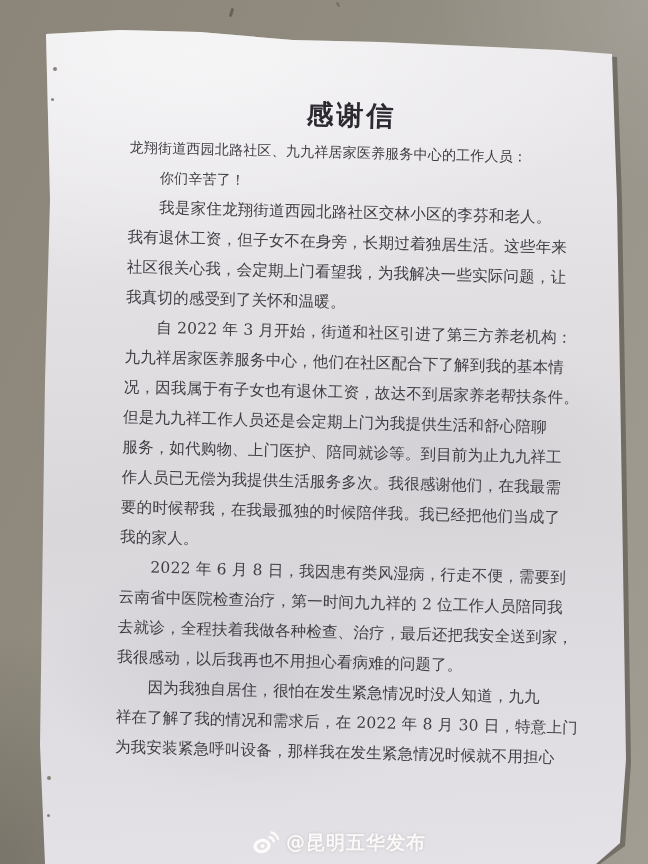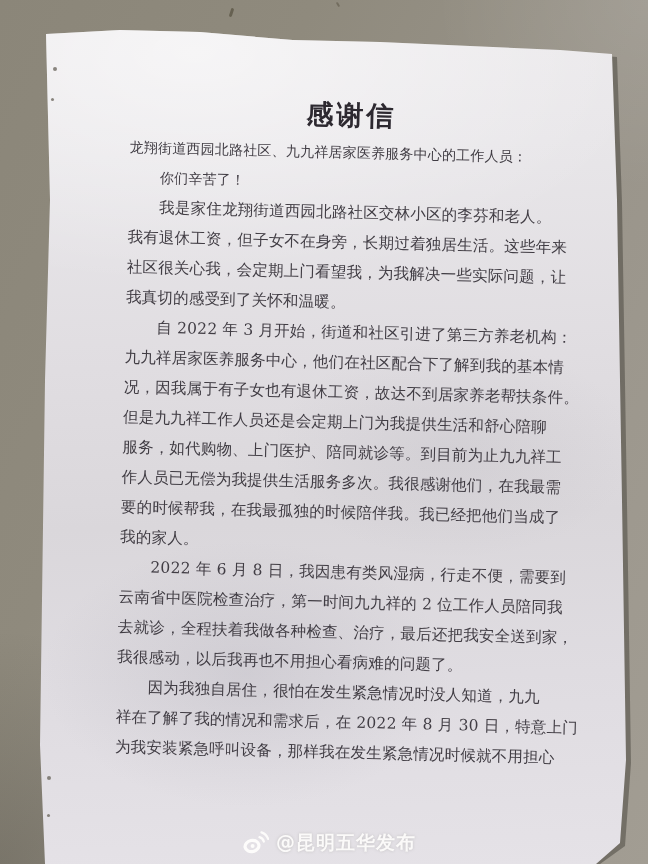--- a/index.html
+++ b/index.html
@@ -52,21 +52,21 @@
     font-size:27px;line-height:32px;font-weight:700;letter-spacing:3px;
     text-align:center;color:#2d2930;margin:0 0 6px -18px;
   }
   .line{
     font-size:15.5px;line-height:30px;letter-spacing:0.2px;white-space:nowrap;
   }
   .line.small{font-size:14px;}
   .line.indent{text-indent:31px;}
 
   .watermark{
-    position:absolute;left:242px;top:829px;display:flex;align-items:center;gap:7px;
+    position:absolute;left:252px;top:829px;display:flex;align-items:center;gap:7px;
     color:rgba(253,252,251,0.95);
     font-family:"DejaVu Sans","Liberation Sans",sans-serif;
     font-size:19px;font-weight:700;letter-spacing:1px;
     text-shadow:0 0 3px rgba(130,128,124,0.35);
   }
   .weibo-svg{display:block;}
 </style>
 </head>
 <body>
 

